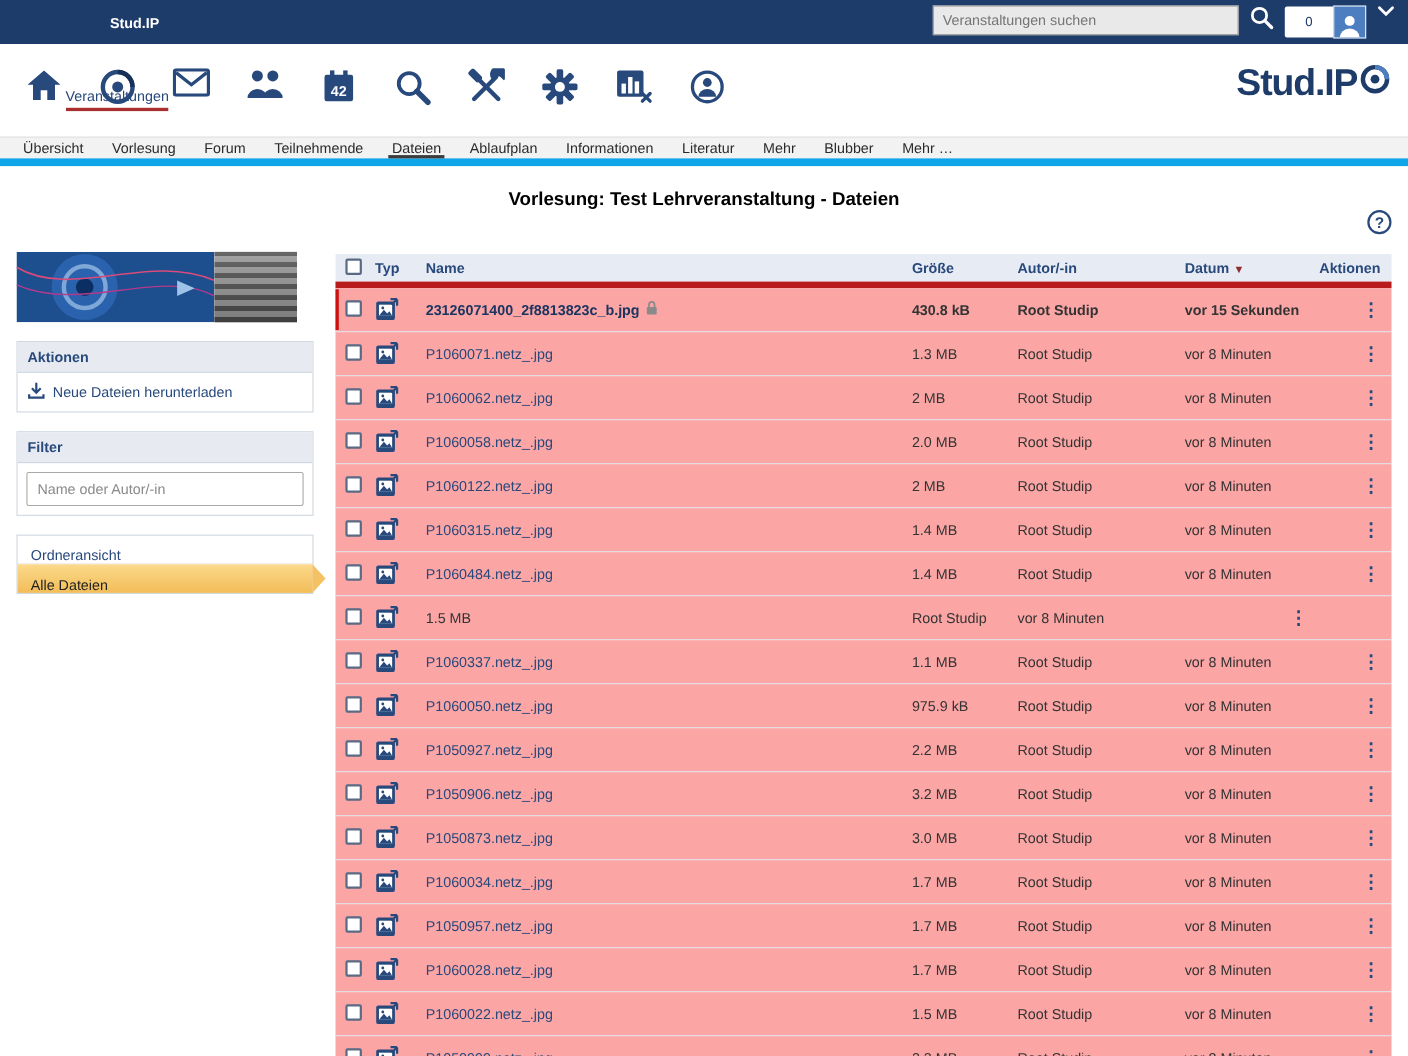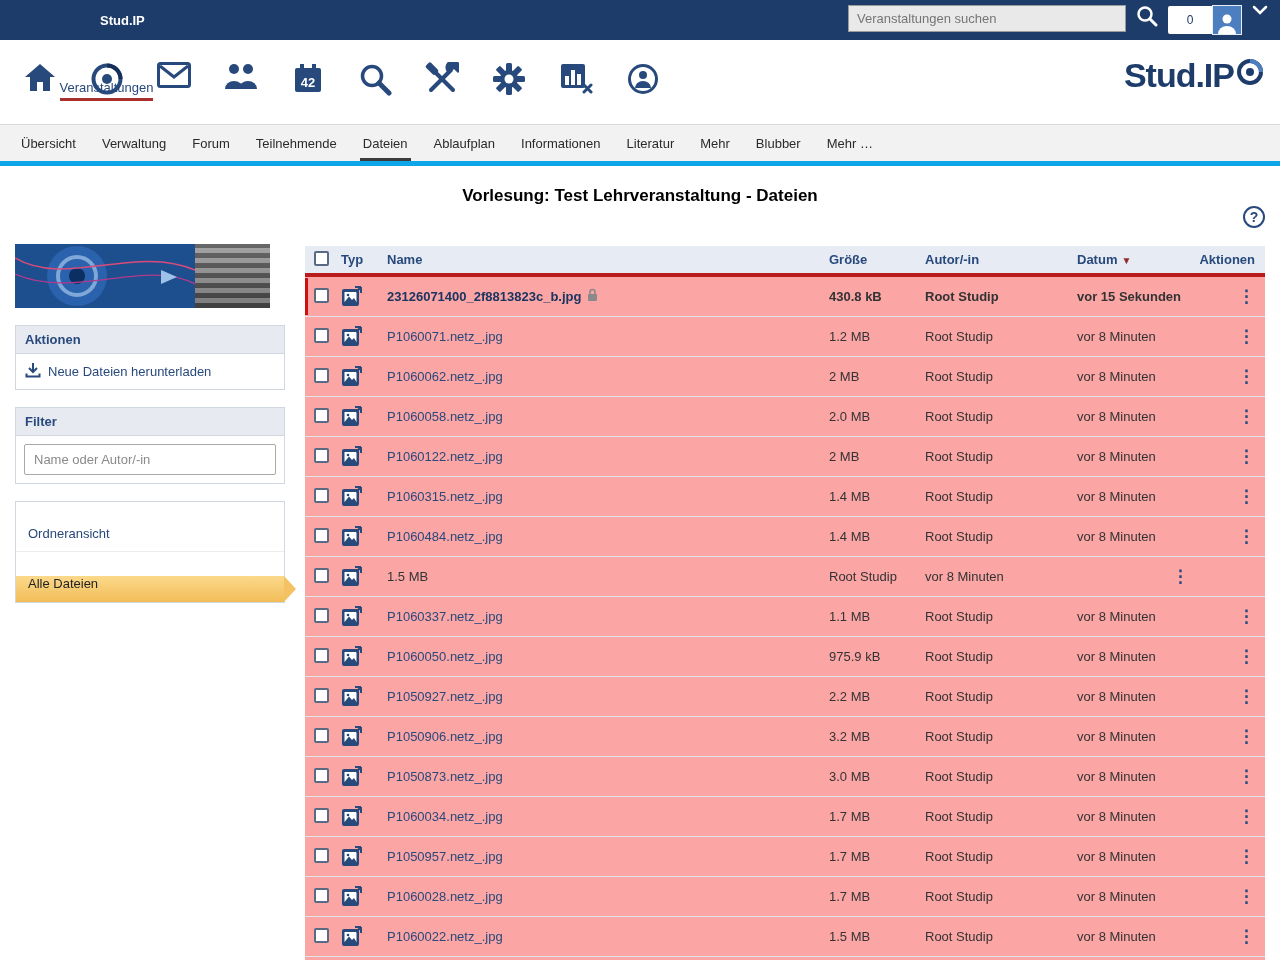--- a/index.html
+++ b/index.html
@@ -19,21 +19,21 @@
 
   
   .iconbar { height:84px; background:#fff; display:flex; align-items:flex-start; padding-left:6px; position:relative; }
   .icon-item { width:67px; padding-top:22px; display:flex; justify-content:center; cursor:pointer; position:relative; }
   .icon-label { position:absolute; top:40px; left:50%; transform:translateX(-50%); white-space:nowrap;
     color:#28497c; font-size:13px; border-bottom:3px solid #a92f2f; padding-bottom:3px; }
   .logo { position:absolute; right:16px; top:18px; display:flex; align-items:flex-start; gap:2px; }
   .logo-text { font-size:34px; font-weight:bold; color:#1e3c6a; letter-spacing:-1px; line-height:1; }
 
   
-  .tabbar { height:42px; background:#f2f2f2; border-top:1px solid #d9d9d9; border-bottom:5px solid #0ea5e9;
+  .tabbar { height:27px; background:#f2f2f2; border-top:1px solid #d9d9d9; border-bottom:7px solid #0ea5e9;
     display:flex; align-items:stretch; padding-left:8px; }
   .tab { display:flex; align-items:center; padding:0 13px; color:#2a2a2a; cursor:pointer; position:relative; }
   .tab.active { font-weight:normal; }
   .tab.active::after { content:""; position:absolute; left:10px; right:10px; bottom:0; height:3px; background:#3c3c3c; }
 
   
   .title-row { display:flex; align-items:center; padding:20px 15px 16px 15px;flex-direction:column; }
   .page-title { font-size:17px; font-weight:bold; color:#000; }
   .help-icon { margin-left:auto; width:22px; height:22px; border-radius:50%; border:2px solid #28497c;
     color:#28497c; font-weight:bold; display:flex; align-items:center; justify-content:center; cursor:pointer; }
@@ -50,32 +50,32 @@
     repeating-linear-gradient(0deg, rgba(40,40,40,.55) 0 5px, rgba(150,150,150,.55) 5px 10px),
     linear-gradient(#b5b5b5, #5a5a5a); }
   .side-box { border:1px solid #d0d7e0; margin-top:17px; background:#fff; position:relative; }
   .side-box-header { background:#e7ebf1; padding:6px 9px; font-weight:bold; color:#28497c;
     border-bottom:1px solid #d0d7e0; }
   .action-link { display:flex; align-items:center; gap:7px; padding:8px 9px; color:#28497c; cursor:pointer; }
   .filter-content { padding:8px; }
   .filter-input { width:100%; height:31px; border:1px solid #a9a9a9; padding:0 9px; font-size:13px;
     font-family:inherit; color:#a21caf; border-radius:2px; }
   .filter-input::placeholder { color:#8a8a8a; }
-  .view-item { height:26px; display:flex; align-items:flex-start; padding:0 12px; color:#28497c;
-    border-bottom:1px solid #ececec; cursor:pointer; position:relative;margin-top:24px; }
+  .view-item { height:26px; display:flex; align-items:flex-end; padding:0 12px; color:#28497c;
+    border-bottom:1px solid #ececec; cursor:pointer; position:relative; }
   .view-item:last-child { border-bottom:none; }
   .view-item.active { background:linear-gradient(#fbd98b, #f2bd58); color:#222; }
   .view-item.active::after { content:""; position:absolute; right:-12px; top:0;
     border-top:13px solid transparent; border-bottom:13px solid transparent; border-left:12px solid #f4c262; }
 
   
   .t-header, .t-row { display:grid;
     grid-template-columns:36px 46px 1fr 96px 152px 122px 66px; align-items:center; }
   .t-header { background:#e7ebf4; height:31px; font-weight:bold; color:#28497c;
-    border-bottom:4px solid #b91c1c; margin-top:2px; }
+    border-bottom:6px solid #b91c1c; margin-top:2px; }
   .t-row { height:40px; border-bottom:1px solid #e0e4ea; position:relative; background:#fca5a5; }
   .cb { width:15px; height:15px; border:2px solid #5a6a85; border-radius:2px; background:#fff;
     margin-left:9px; display:inline-block; cursor:pointer; }
   .col-name { display:flex; align-items:center; gap:6px; overflow:hidden; }
   .file-link { color:#28497c; text-decoration:none; cursor:pointer; white-space:nowrap; }
   .col-actions { text-align:right; padding-right:10px; }
   .dots { color:#28497c; font-size:17px; font-weight:bold; cursor:pointer; line-height:1; display:inline-block; }
   .dots::before { content:"\22EE"; }
   .sort-arrow { margin-left:4px; font-size:10px; color:#8f2d2d; }
   .sort-arrow::before { content:"\25BC"; }
@@ -202,21 +202,21 @@
         <path d="M14 3 a11 11 0 0 1 11 11" fill="none" stroke="#4d7fc0" stroke-width="4"></path>
       </svg>
   </div>
 </nav>
 
 <nav class="tabbar" id="tab-bar">
     <div class="tab">
       <span>Übersicht</span>
     </div>
     <div class="tab">
-      <span>Verwaltung</span>
+      <span>Vorlesung</span>
     </div>
     <div class="tab">
       <span>Forum</span>
     </div>
     <div class="tab">
       <span>Teilnehmende</span>
     </div>
     <div class="tab active">
       <span>Dateien</span>
     </div>
@@ -341,21 +341,21 @@
                 <circle cx="7" cy="12" r="1.3" fill="#28497c"></circle>
                 <path d="M3.5 19 L8 13.5 L11 17 L13 15 L15.5 19 Z" fill="#28497c"></path>
                 <path d="M14 4 h6 M20 4 v6 M20 4 l-5 5" fill="none" stroke="#28497c" stroke-width="2"></path>
               </svg>
         </span>
       </div>
       <div class="col-name">
         <a class="file-link">P1060071.netz_.jpg</a>
 
       </div>
-      <div>1.2 MB</div>
+      <div>1.3 MB</div>
       <div>Root Studip</div>
       <div>vor 8 Minuten</div>
       <div class="col-actions"><span class="dots"></span></div>
     </div>
         <div class="t-row">
       <div><span class="cb"></span></div>
       <div>
         <span class="file-icon">
           <svg width="22" height="25" viewBox="0 0 22 25">
                 <rect x="1" y="6" width="17" height="17" rx="2" fill="#28497c"></rect>

